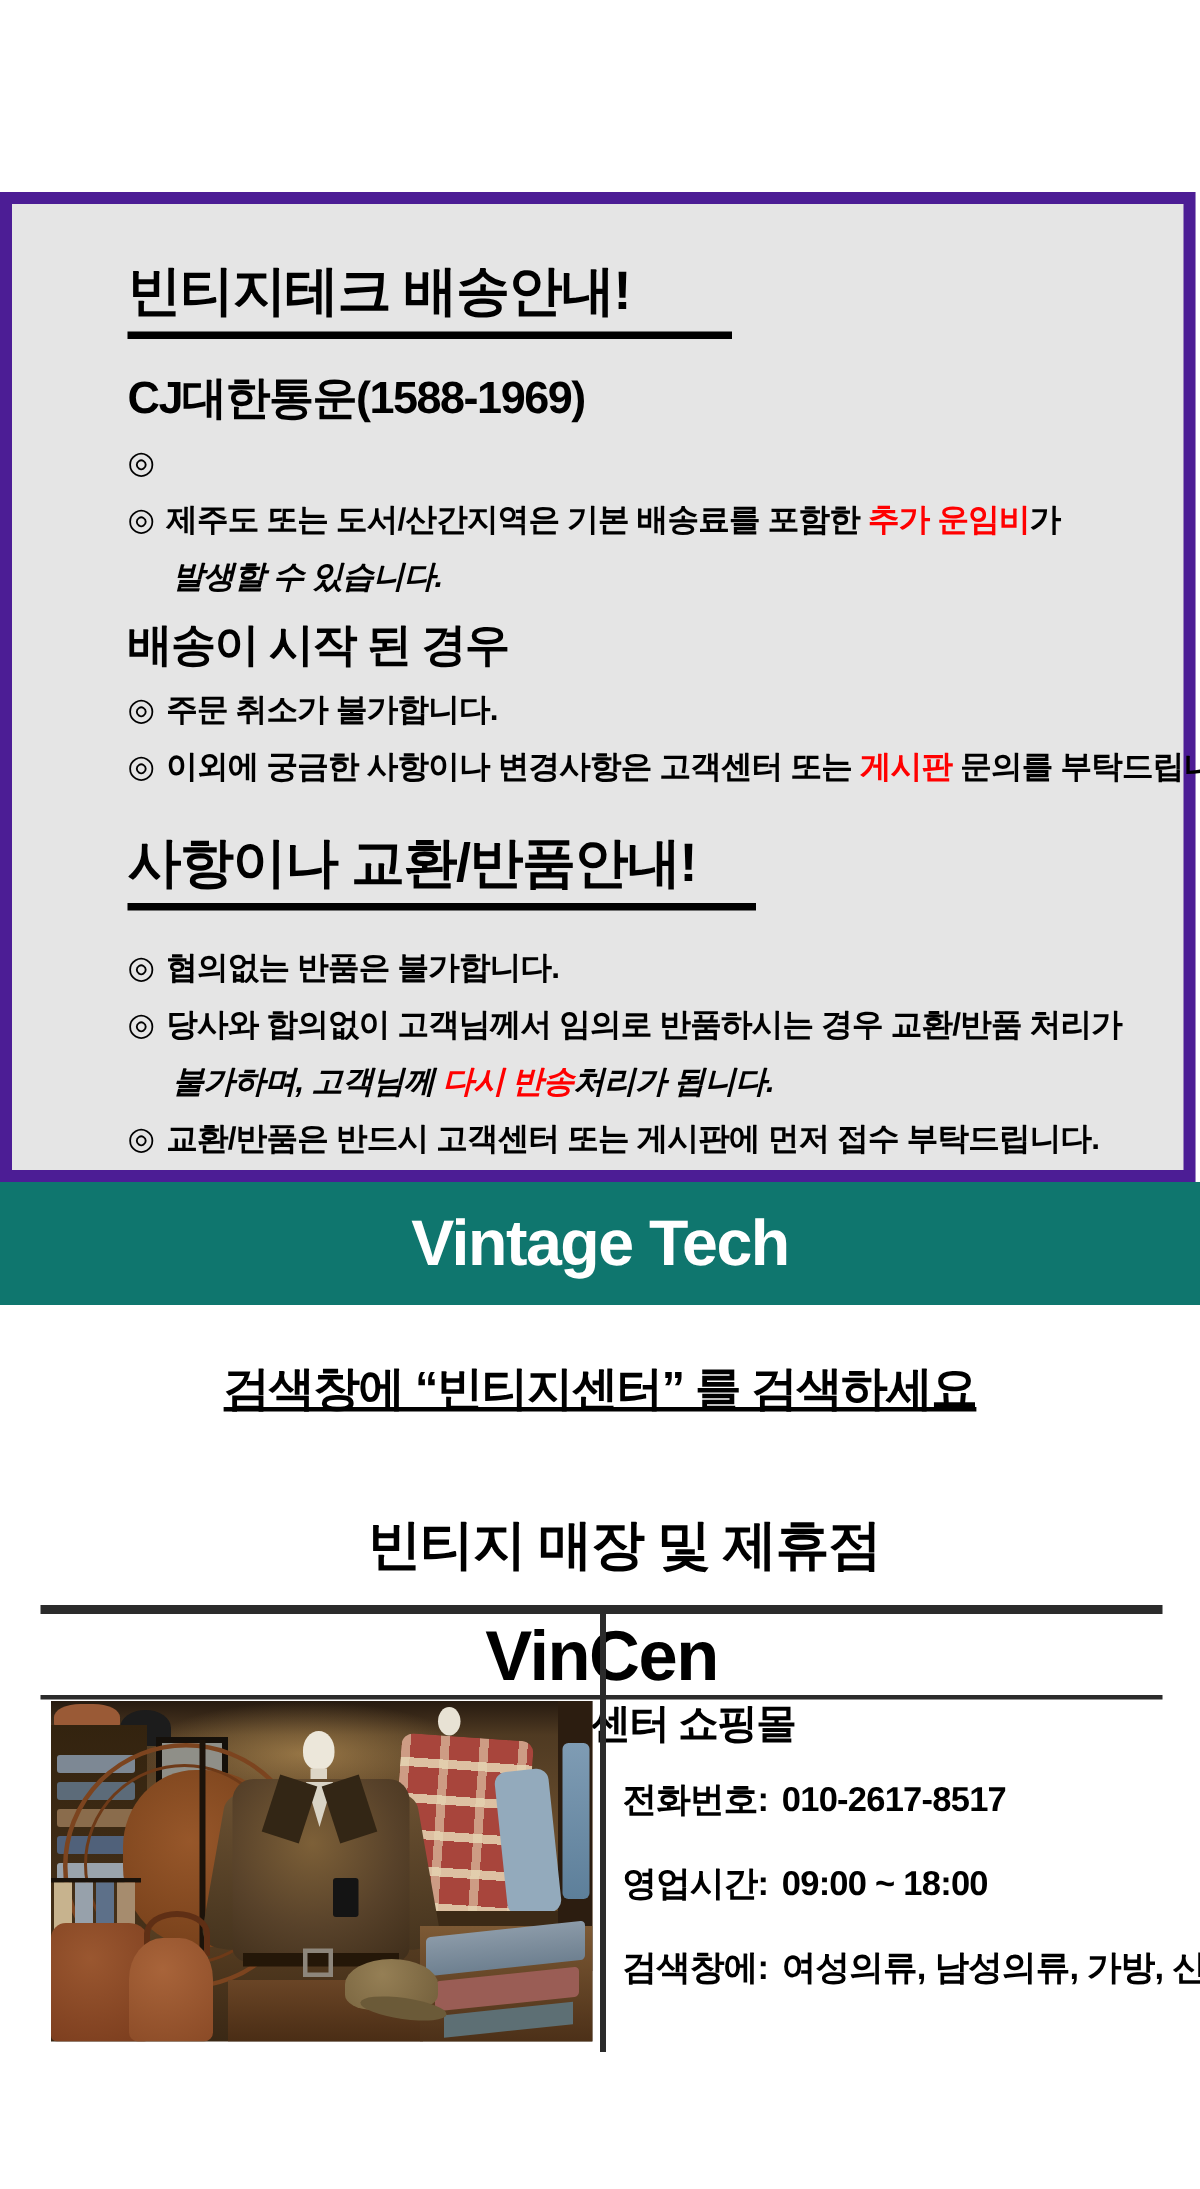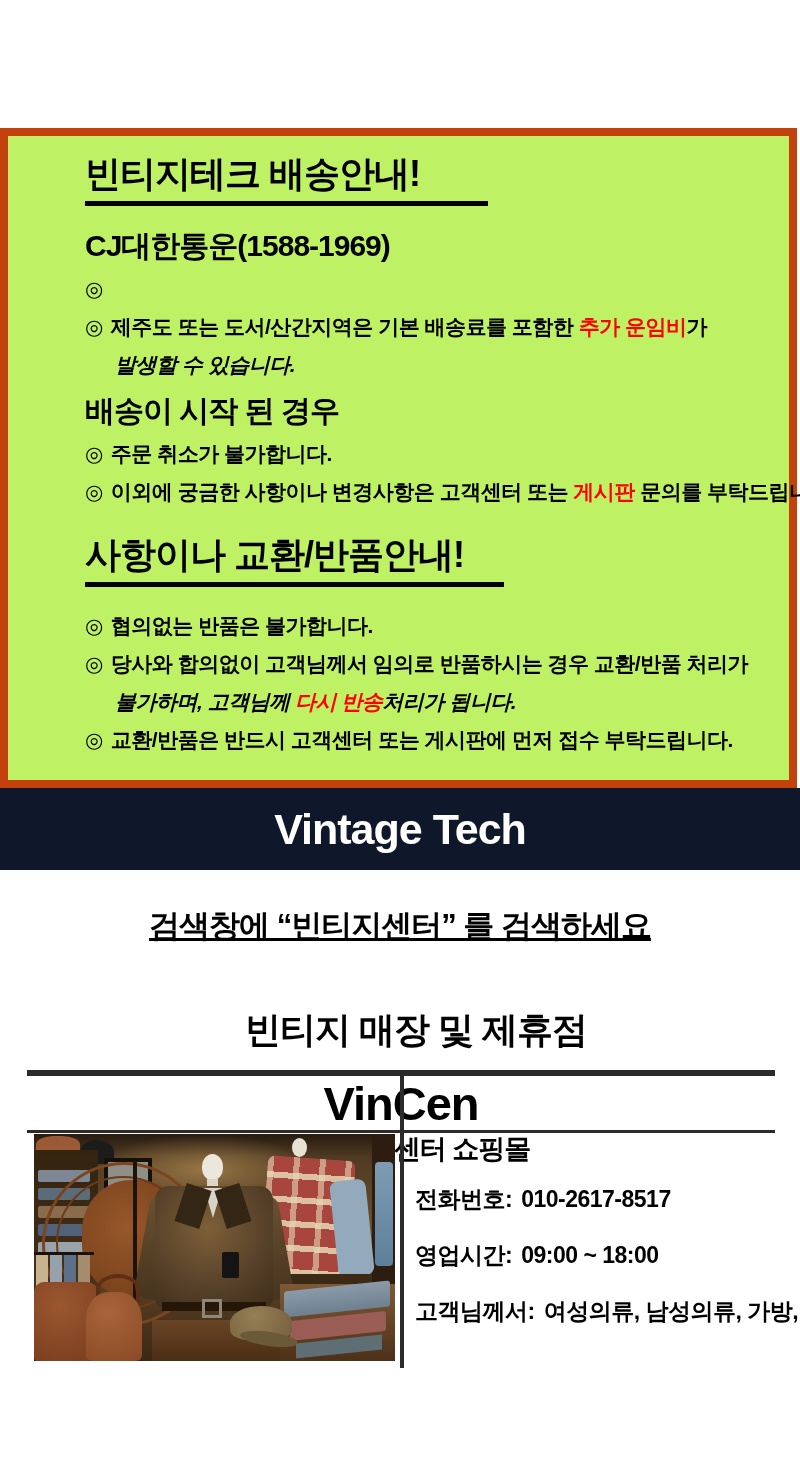--- a/index.html
+++ b/index.html
@@ -4,22 +4,22 @@
 <style>
   html,body{margin:0;padding:0;}
   body{
     width:800px;height:1459px;position:relative;background:#ffffff;
     font-family:"Liberation Sans","DejaVu Sans",sans-serif;color:#000;
     overflow:hidden;
   }
   
   .notice-box{
     position:absolute;top:128px;left:0;width:797px;height:660px;
-    box-sizing:border-box;border:8px solid #c2410c;background:#bef264;
-    padding:16px 8px 0 77px;
+    box-sizing:border-box;border:8px solid #4c1d95;background:#e5e5e5;
+    padding:36px 8px 0 77px;
   }
   .sec-title{
     display:inline-block;font-size:36px;line-height:44px;font-weight:bold;
     letter-spacing:-1px;border-bottom:5px solid #000;
     padding:0 68px 5px 0;margin:0 0 22px 0;
   }
   .sec-title.second{margin-top:18px;margin-bottom:24px;padding-right:40px;}
   .sub-heading{
     font-size:30px;line-height:36px;font-weight:bold;letter-spacing:-1px;
     margin:0 0 10px 0;
@@ -28,21 +28,21 @@
   .bullet-row{
     display:flex;align-items:flex-start;white-space:nowrap;
     font-size:21px;line-height:29px;font-weight:bold;letter-spacing:-0.5px;
     margin:0 0 9px 0;
   }
   .bullet{margin-right:8px;}
   .bullet-row.indent{padding-left:30px;font-style:italic;}
   
   .banner{
     position:absolute;top:788px;left:0;width:800px;height:82px;
-    background:#0f172a;display:flex;align-items:center;justify-content:center;
+    background:#0f766e;display:flex;align-items:center;justify-content:center;
   }
   .banner span{color:#ffffff;font-size:43px;font-weight:bold;letter-spacing:-1px;}
   
   .search-hint{
     position:absolute;top:905px;left:0;width:800px;text-align:center;
     font-size:31px;font-weight:bold;letter-spacing:-1px;text-decoration:underline;
   }
   
   .stores-heading{
     position:absolute;top:1006px;left:0;width:800px;text-align:center;
@@ -227,18 +227,18 @@
       </div>
     </div>
     <div class="info-cell">
       <div class="detail-line">
         <span class="d-label">전화번호:</span><span class="d-value">010-2617-8517</span>
       </div>
       <div class="detail-line">
         <span class="d-label">영업시간:</span><span class="d-value">09:00 ~ 18:00</span>
       </div>
       <div class="detail-line">
-        <span class="d-label">고객님께서:</span><span class="d-value">여성의류, 남성의류, 가방, 신발</span>
+        <span class="d-label">검색창에:</span><span class="d-value">여성의류, 남성의류, 가방, 신발</span>
       </div>
     </div>
   </div>
   <div class="v-divider"></div>
 </div>
 
 </body></html>

